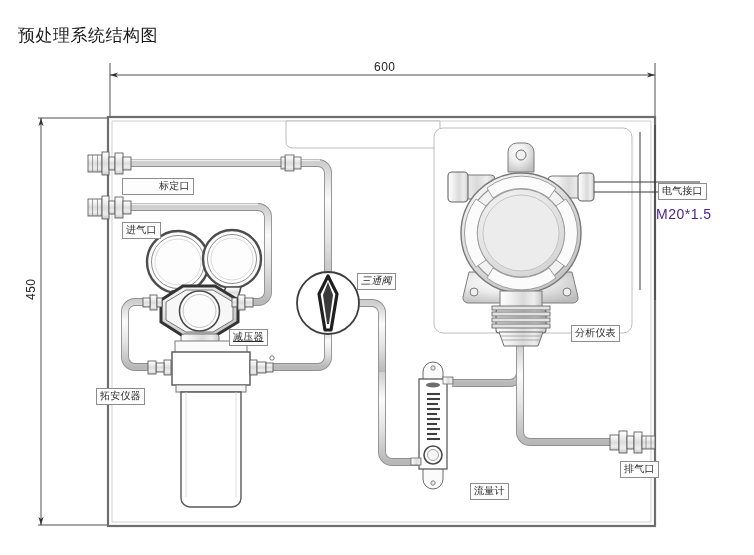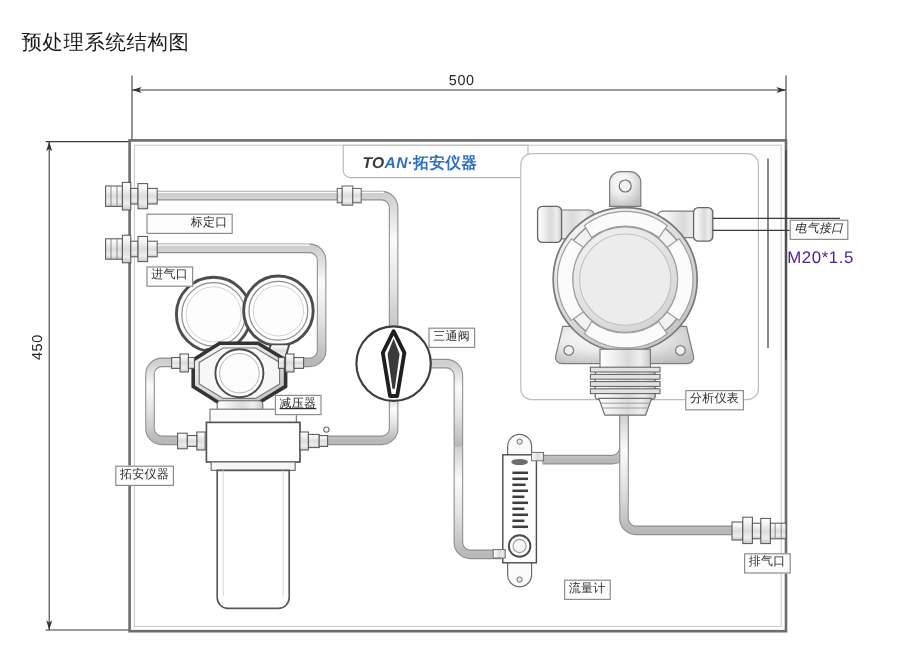--- a/index.html
+++ b/index.html
@@ -339,32 +339,29 @@
       <rect x="619" y="431" width="8" height="22" fill="url(#gMetalV)"></rect>
       <rect x="627" y="436" width="7" height="13" fill="url(#gMetalV)"></rect>
       <rect x="634" y="432" width="8" height="21" fill="url(#gMetalV)"></rect>
       <rect x="642" y="436" width="13" height="13" fill="url(#gMetalV)"></rect>
       <line x1="646" y1="436" x2="646" y2="449" stroke="#7a7a7a" stroke-width="0.7"></line>
       <line x1="651" y1="436" x2="651" y2="449" stroke="#7a7a7a" stroke-width="0.7"></line>
     </g>
 
   </svg>
 
-  <div class="dimtxt" id="dim-h">500</div>
+  <div class="dimtxt" id="dim-h">600</div>
   <div class="dimtxt" id="dim-v">450</div>
 
-  <div id="logo">
-    <span class="t1">TO</span><span class="t2">AN</span><span class="t3">·拓安仪器</span>
-  </div>
 
   <div class="lbl" style="left:122px; top:178px;padding-left:36px;">标定口</div>
   <div class="lbl" style="left:122px; top:222px;">进气口</div>
   <div class="lbl" style="left:229px; top:329px;text-decoration:underline;">减压器</div>
   <div class="lbl" style="left:96px;  top:388px;">拓安仪器</div>
-  <div class="lbl" style="left:357px; top:273px;">三通阀</div>
+  <div class="lbl" style="left:357px; top:273px;font-style:italic;">三通阀</div>
   <div class="lbl" style="left:571px; top:325px;">分析仪表</div>
   <div class="lbl" style="left:470px; top:443px;margin-top:40px;">流量计</div>
   <div class="lbl" style="left:620px; top:461px;">排气口</div>
-  <div class="lbl" style="left:658px; top:183px;font-style:italic;">电气接口</div>
+  <div class="lbl" style="left:658px; top:183px;">电气接口</div>
 
   <div id="m20">M20*1.5</div>
 
 </div>
 
 </body></html>

